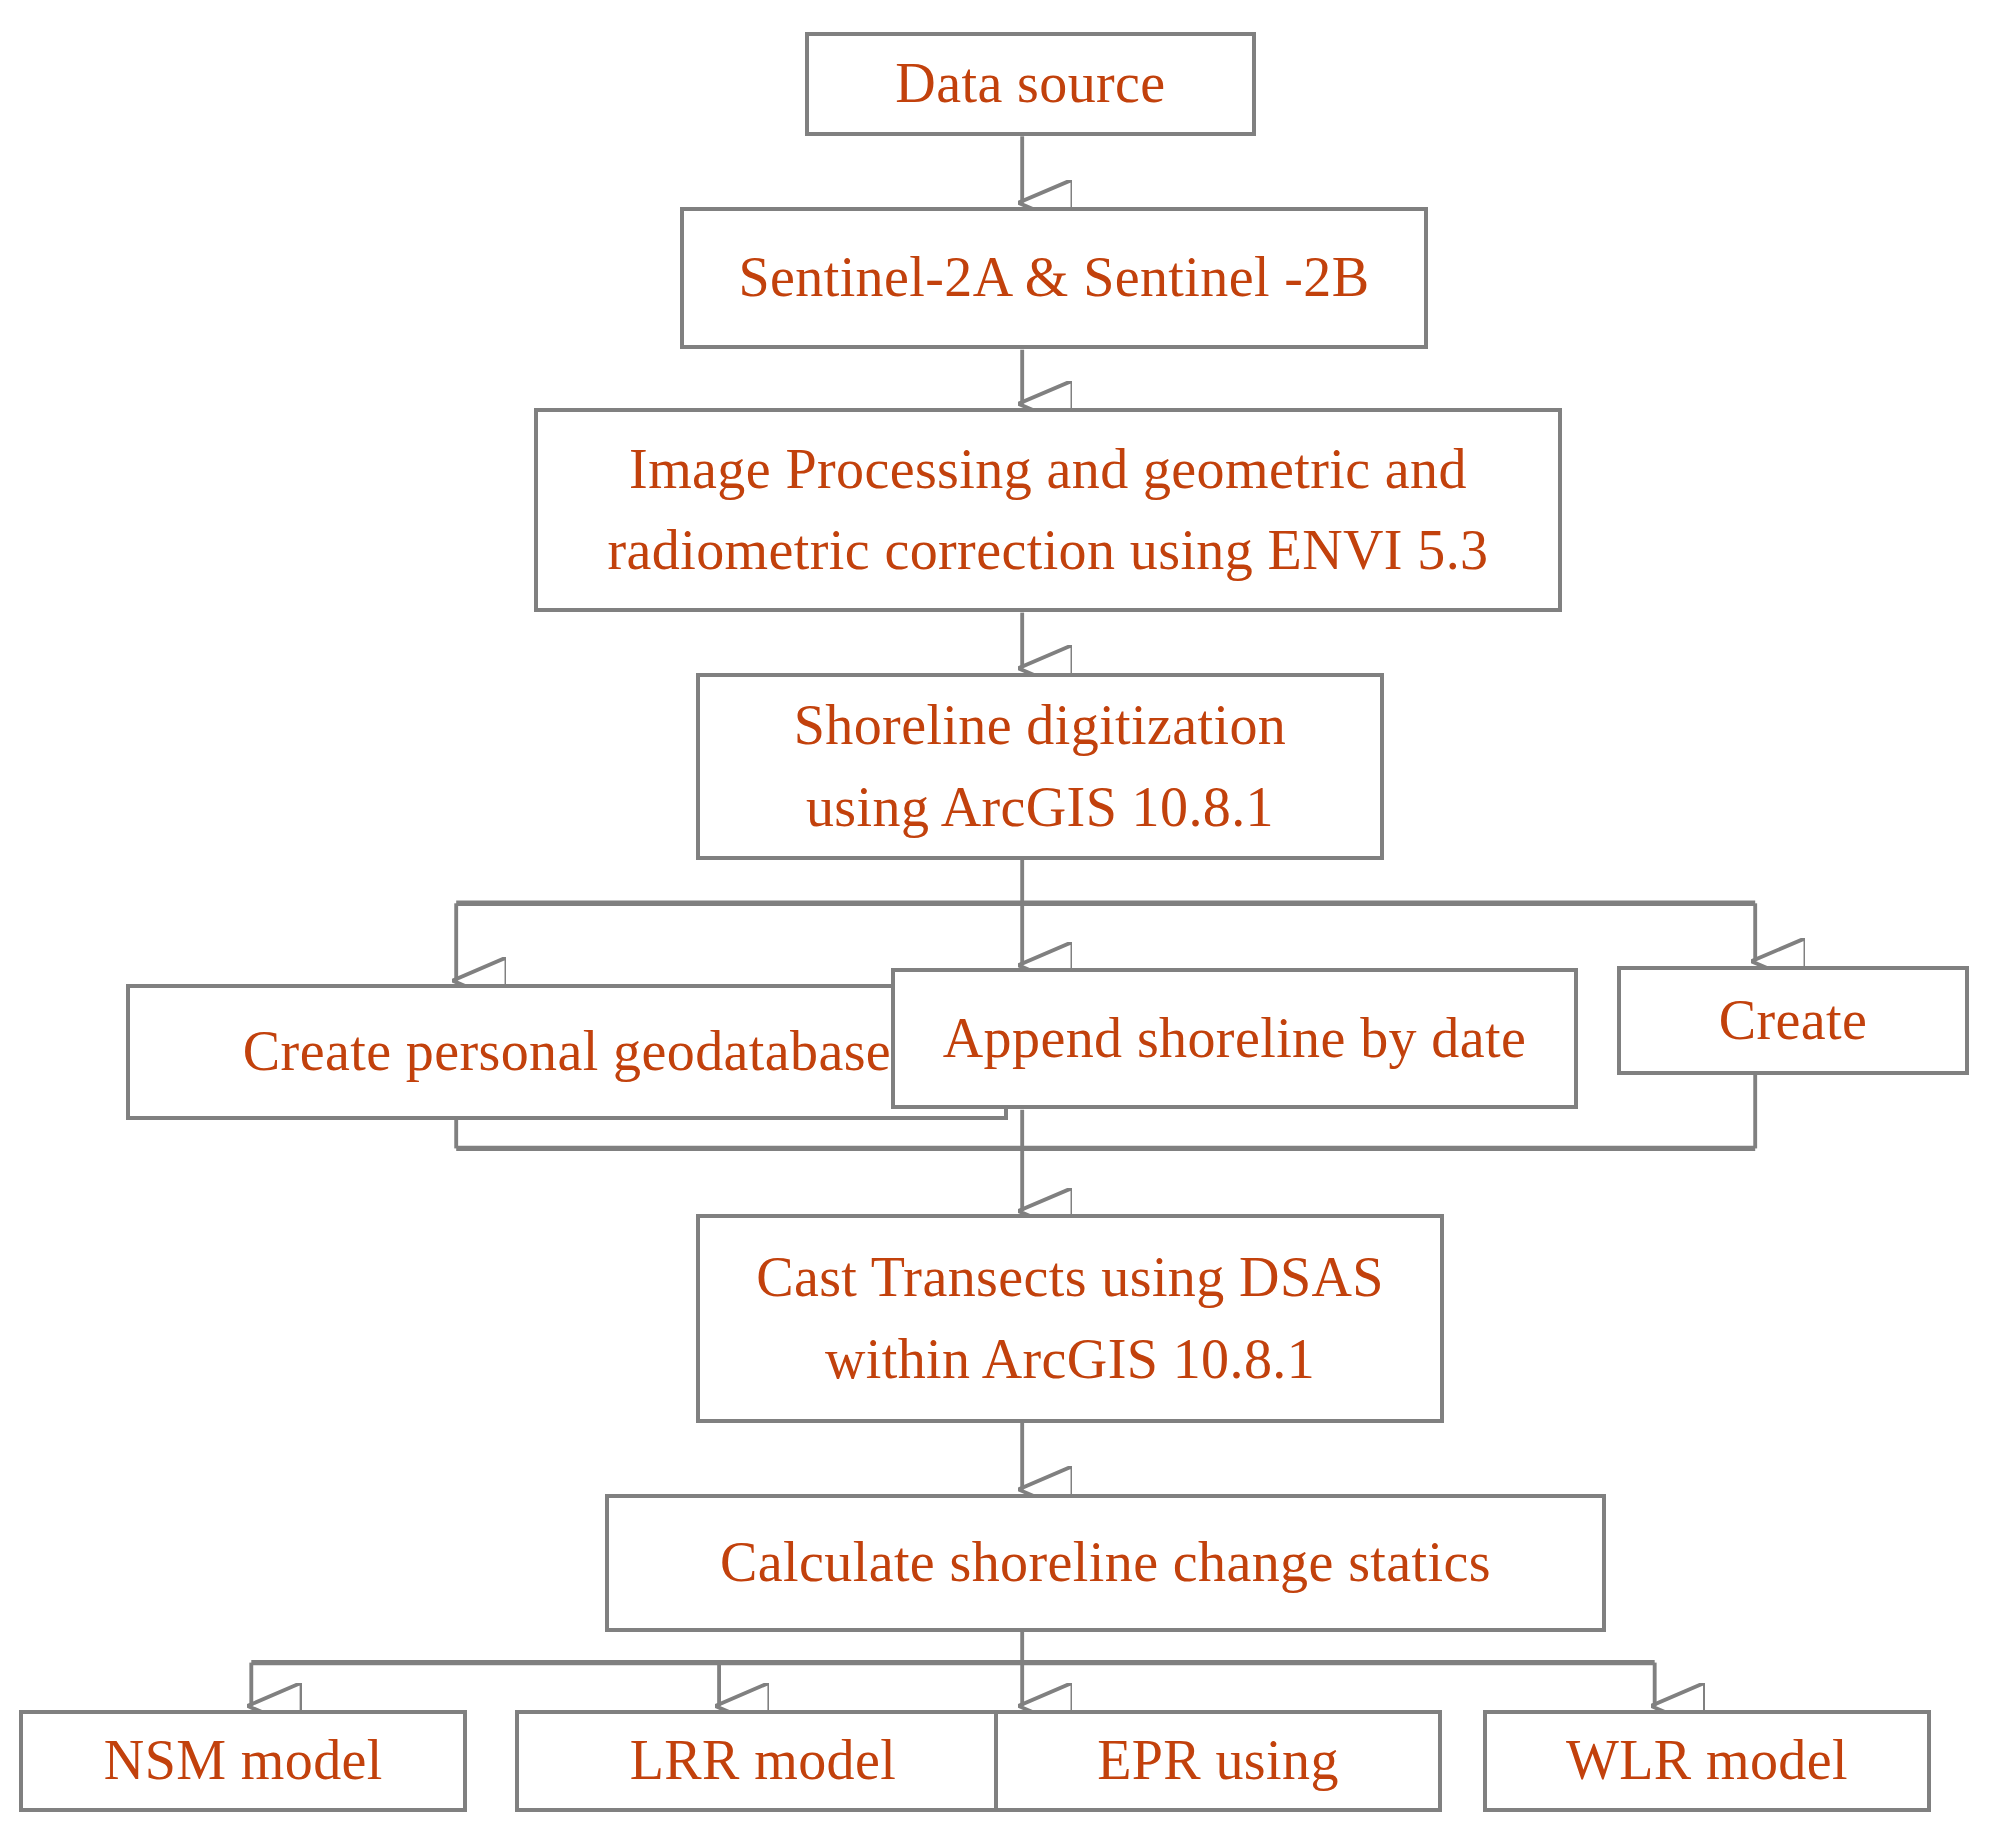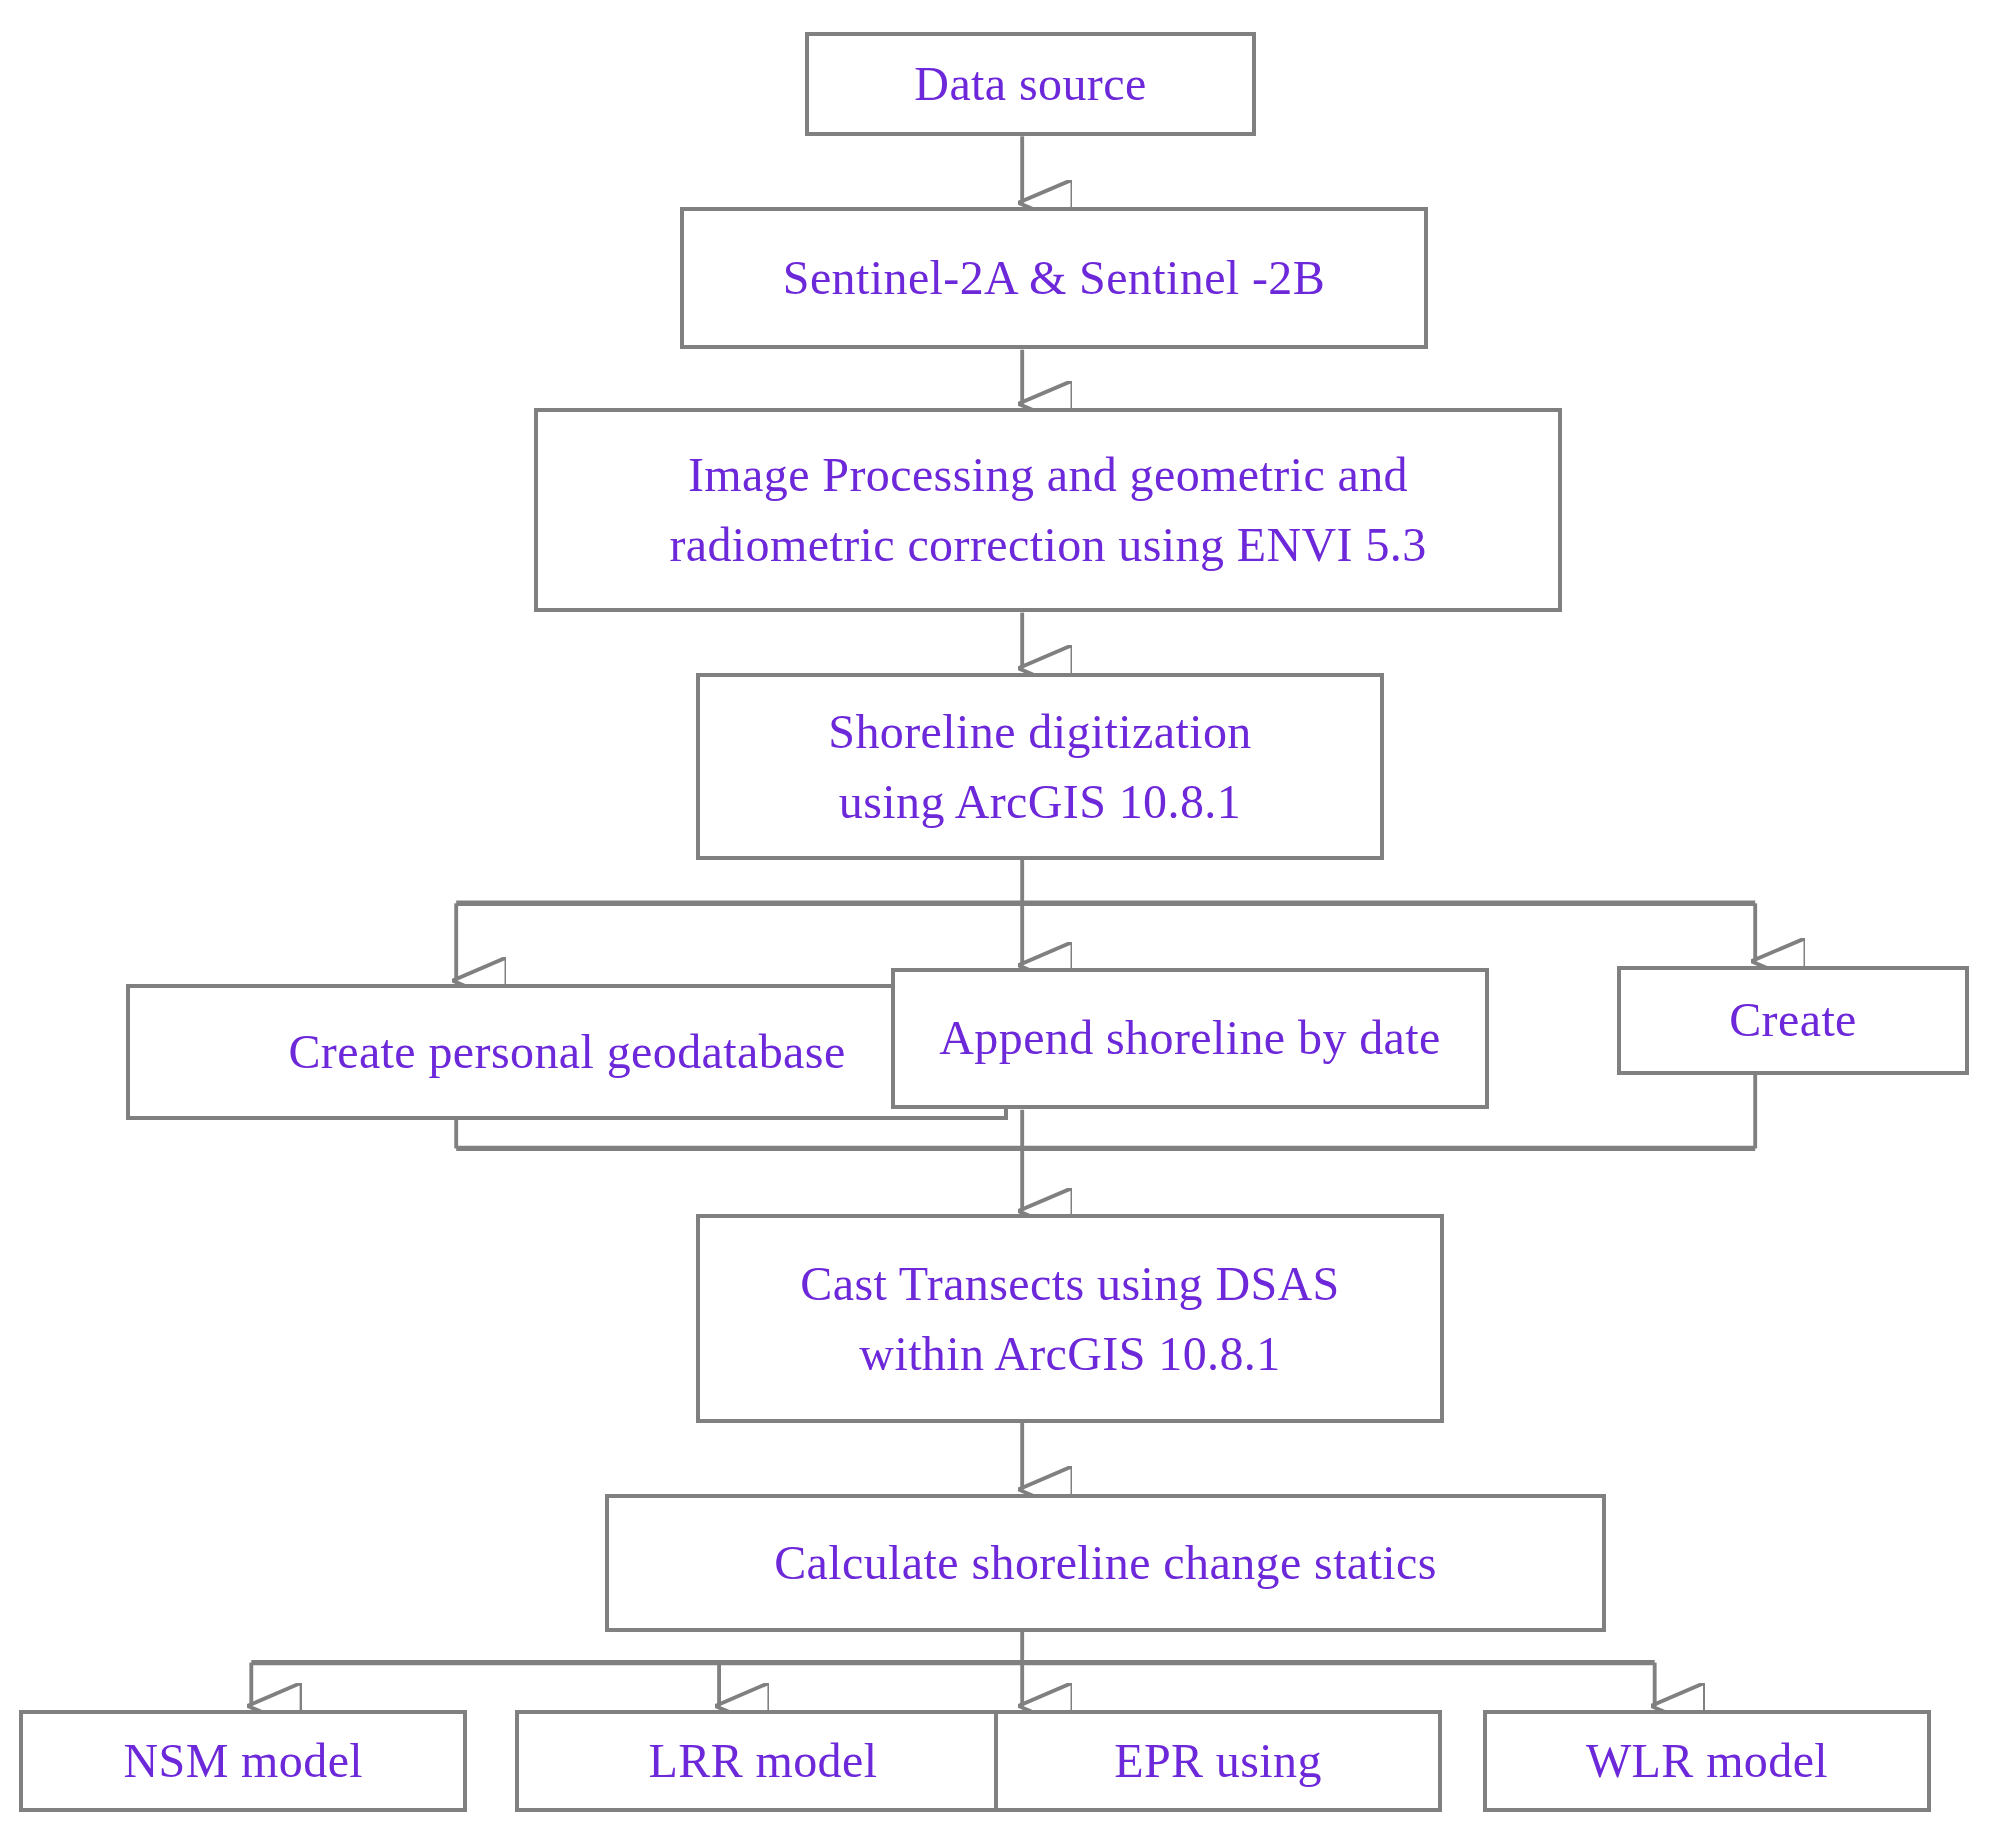--- a/index.html
+++ b/index.html
@@ -16,24 +16,24 @@
     overflow: hidden;
   }
   .node {
     position: absolute;
     box-sizing: border-box;
     border: 4.6px solid #808080;
     background: #ffffff;
     display: flex;
     align-items: center;
     justify-content: center;
-    color: #6d28d9;
+    color: #c2410c;
     text-align: center;
     line-height: 1.38;
-    font-size: 48px;
+    font-size: 56px;
     letter-spacing: 0.4px;
     white-space: pre-line;
   }
   .node.two-line { line-height: 1.45; }
 
   svg.edges {
     position: absolute;
     left: 0;
     top: 0;
     width: 2015px;
@@ -92,21 +92,21 @@
   <div class="node" style="left:680px; top:207px; width:748px; height:142px;">Sentinel-2A  &amp; Sentinel -2B</div>
 
   <div class="node two-line" style="left:534px; top:408px; width:1028px; height:204px;">Image Processing and geometric and
 radiometric correction using ENVI 5.3</div>
 
   <div class="node two-line" style="left:696px; top:673px; width:688px; height:187px;">Shoreline digitization
 using ArcGIS 10.8.1</div>
 
   <div class="node" style="left:126px; top:984px; width:882px; height:136px;">Create personal geodatabase</div>
 
-  <div class="node" style="left:891px; top:968px; width:598px; height:141px;">Append shoreline by date</div>
+  <div class="node" style="left:891px; top:968px; width:687px; height:141px;">Append shoreline by date</div>
 
   <div class="node" style="left:1617px; top:966px; width:352px; height:109px;">Create</div>
 
   <div class="node two-line" style="left:696px; top:1214px; width:748px; height:209px;">Cast Transects using DSAS
 within ArcGIS 10.8.1</div>
 
   <div class="node" style="left:605px; top:1494px; width:1001px; height:138px;">Calculate shoreline change statics</div>
 
   <div class="node" style="left:19.3px; top:1710px; width:448px; height:102px;">NSM model</div>
 

